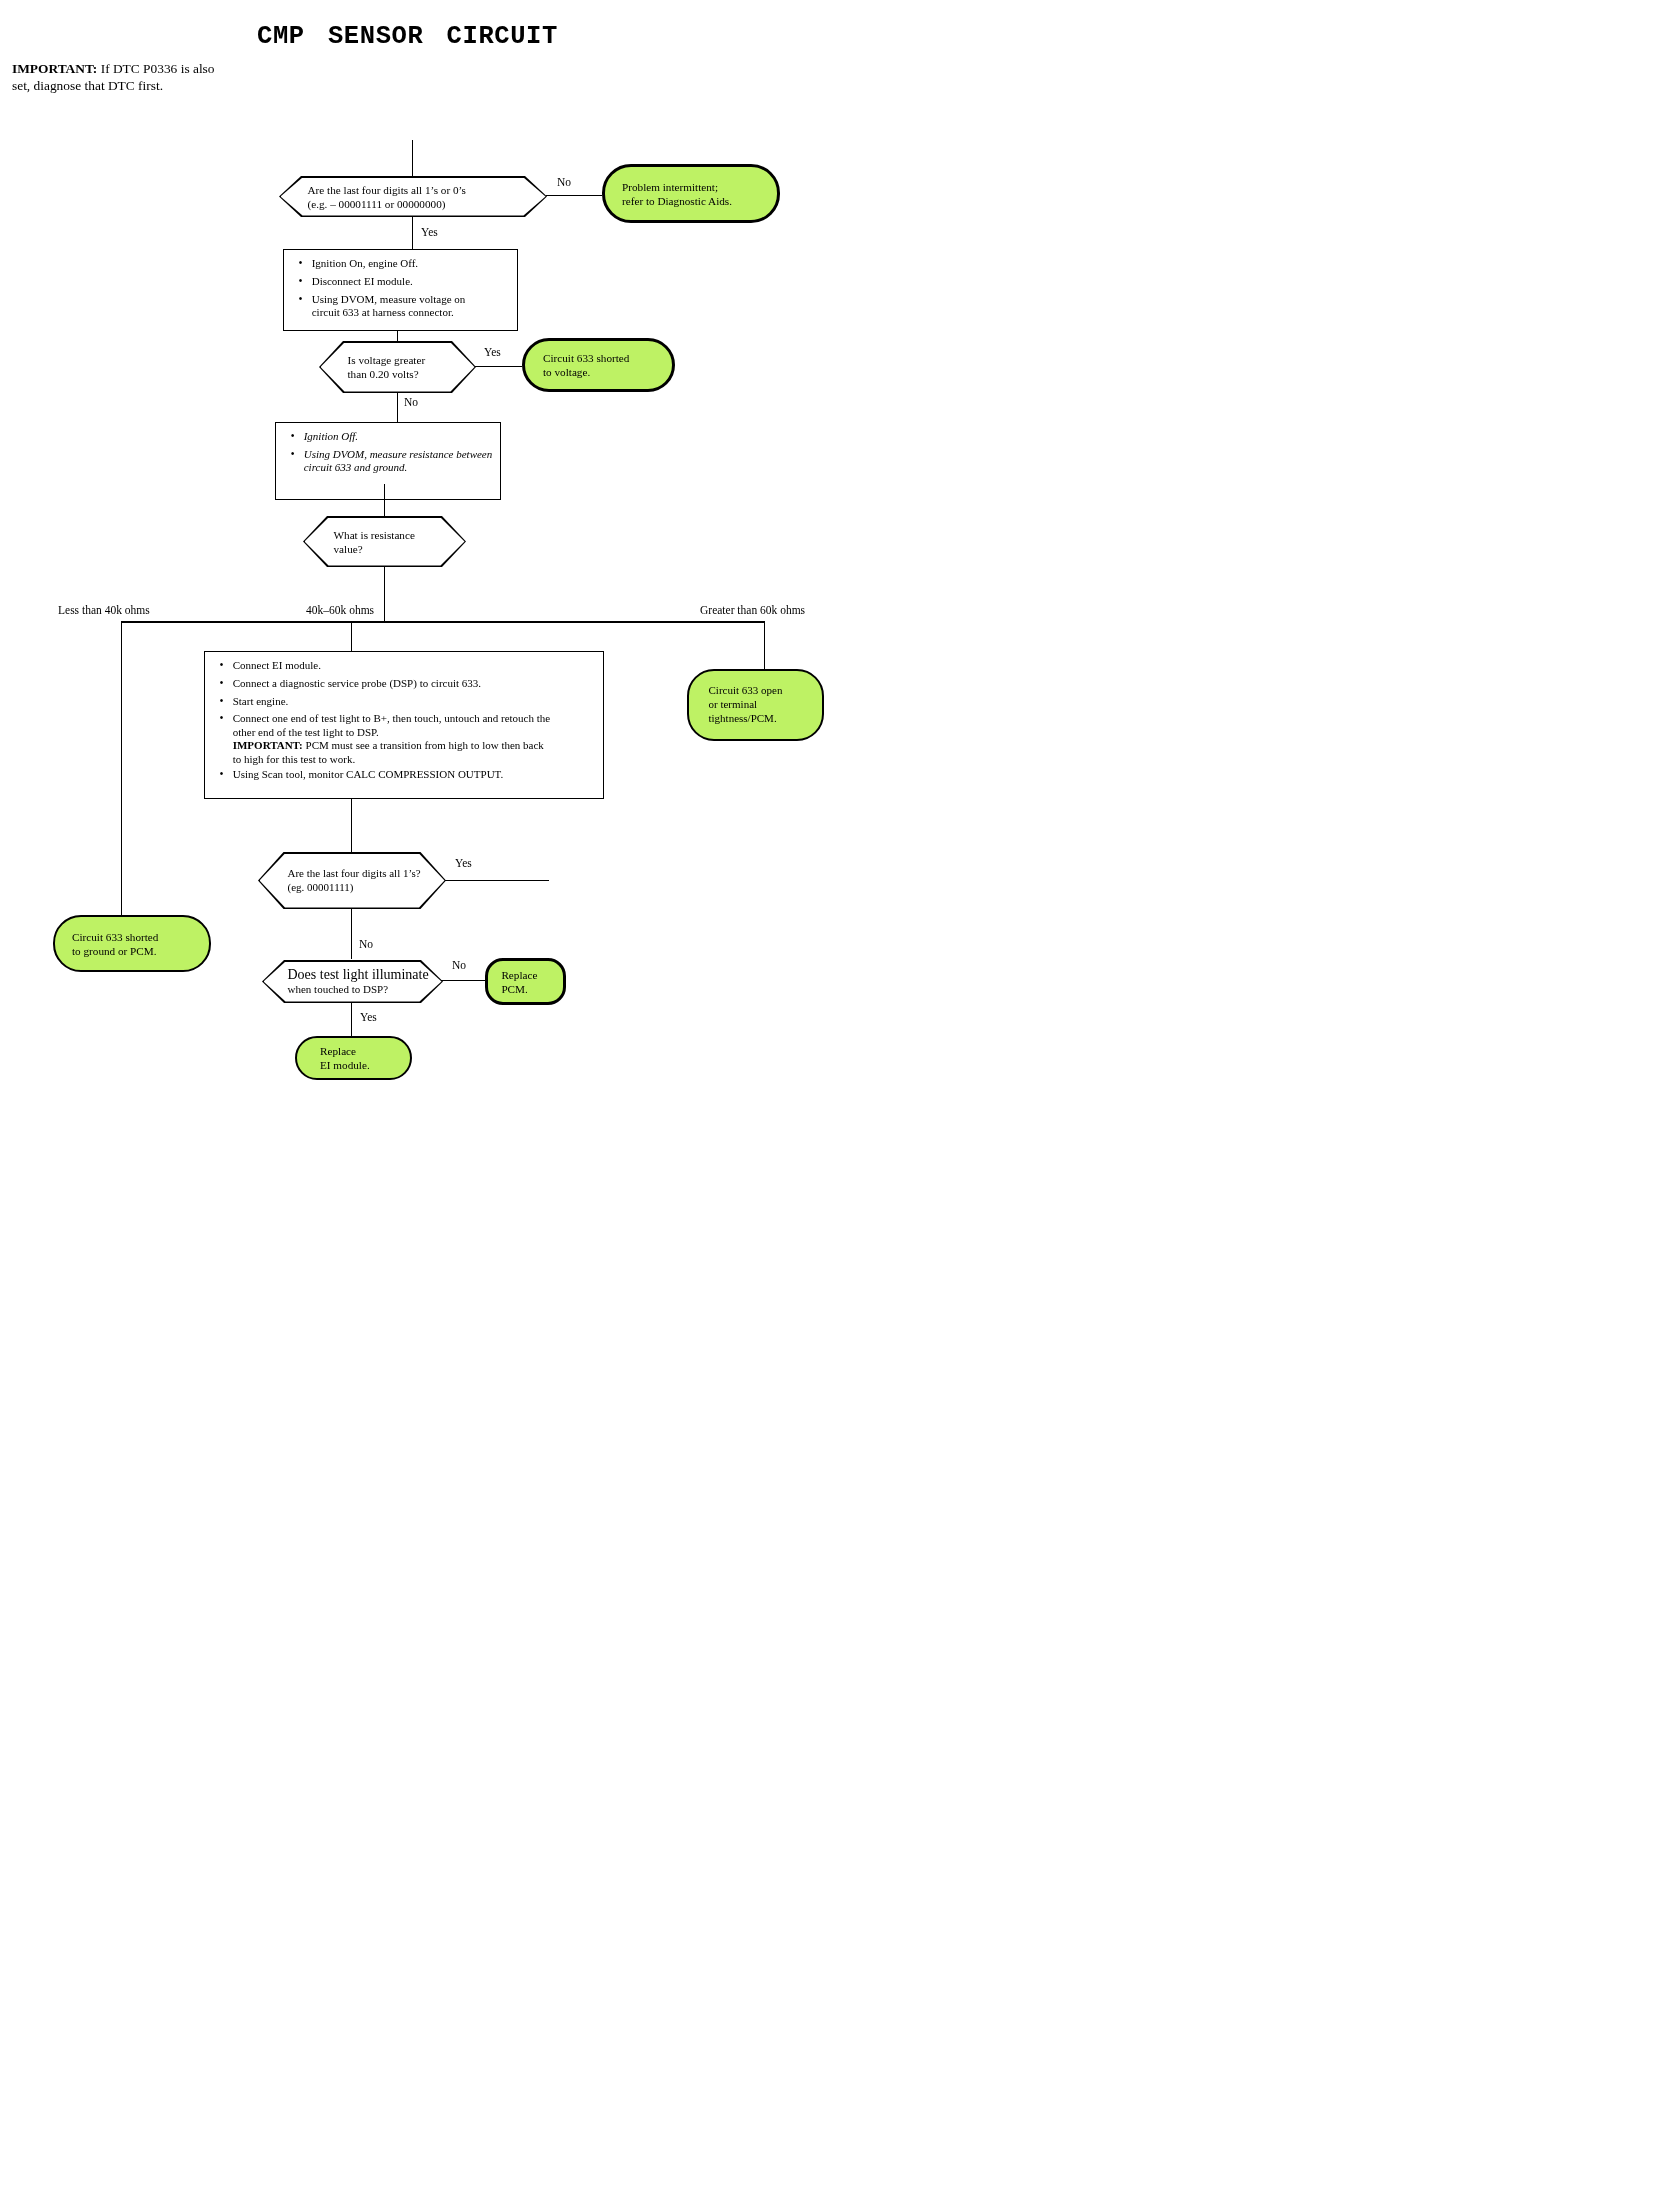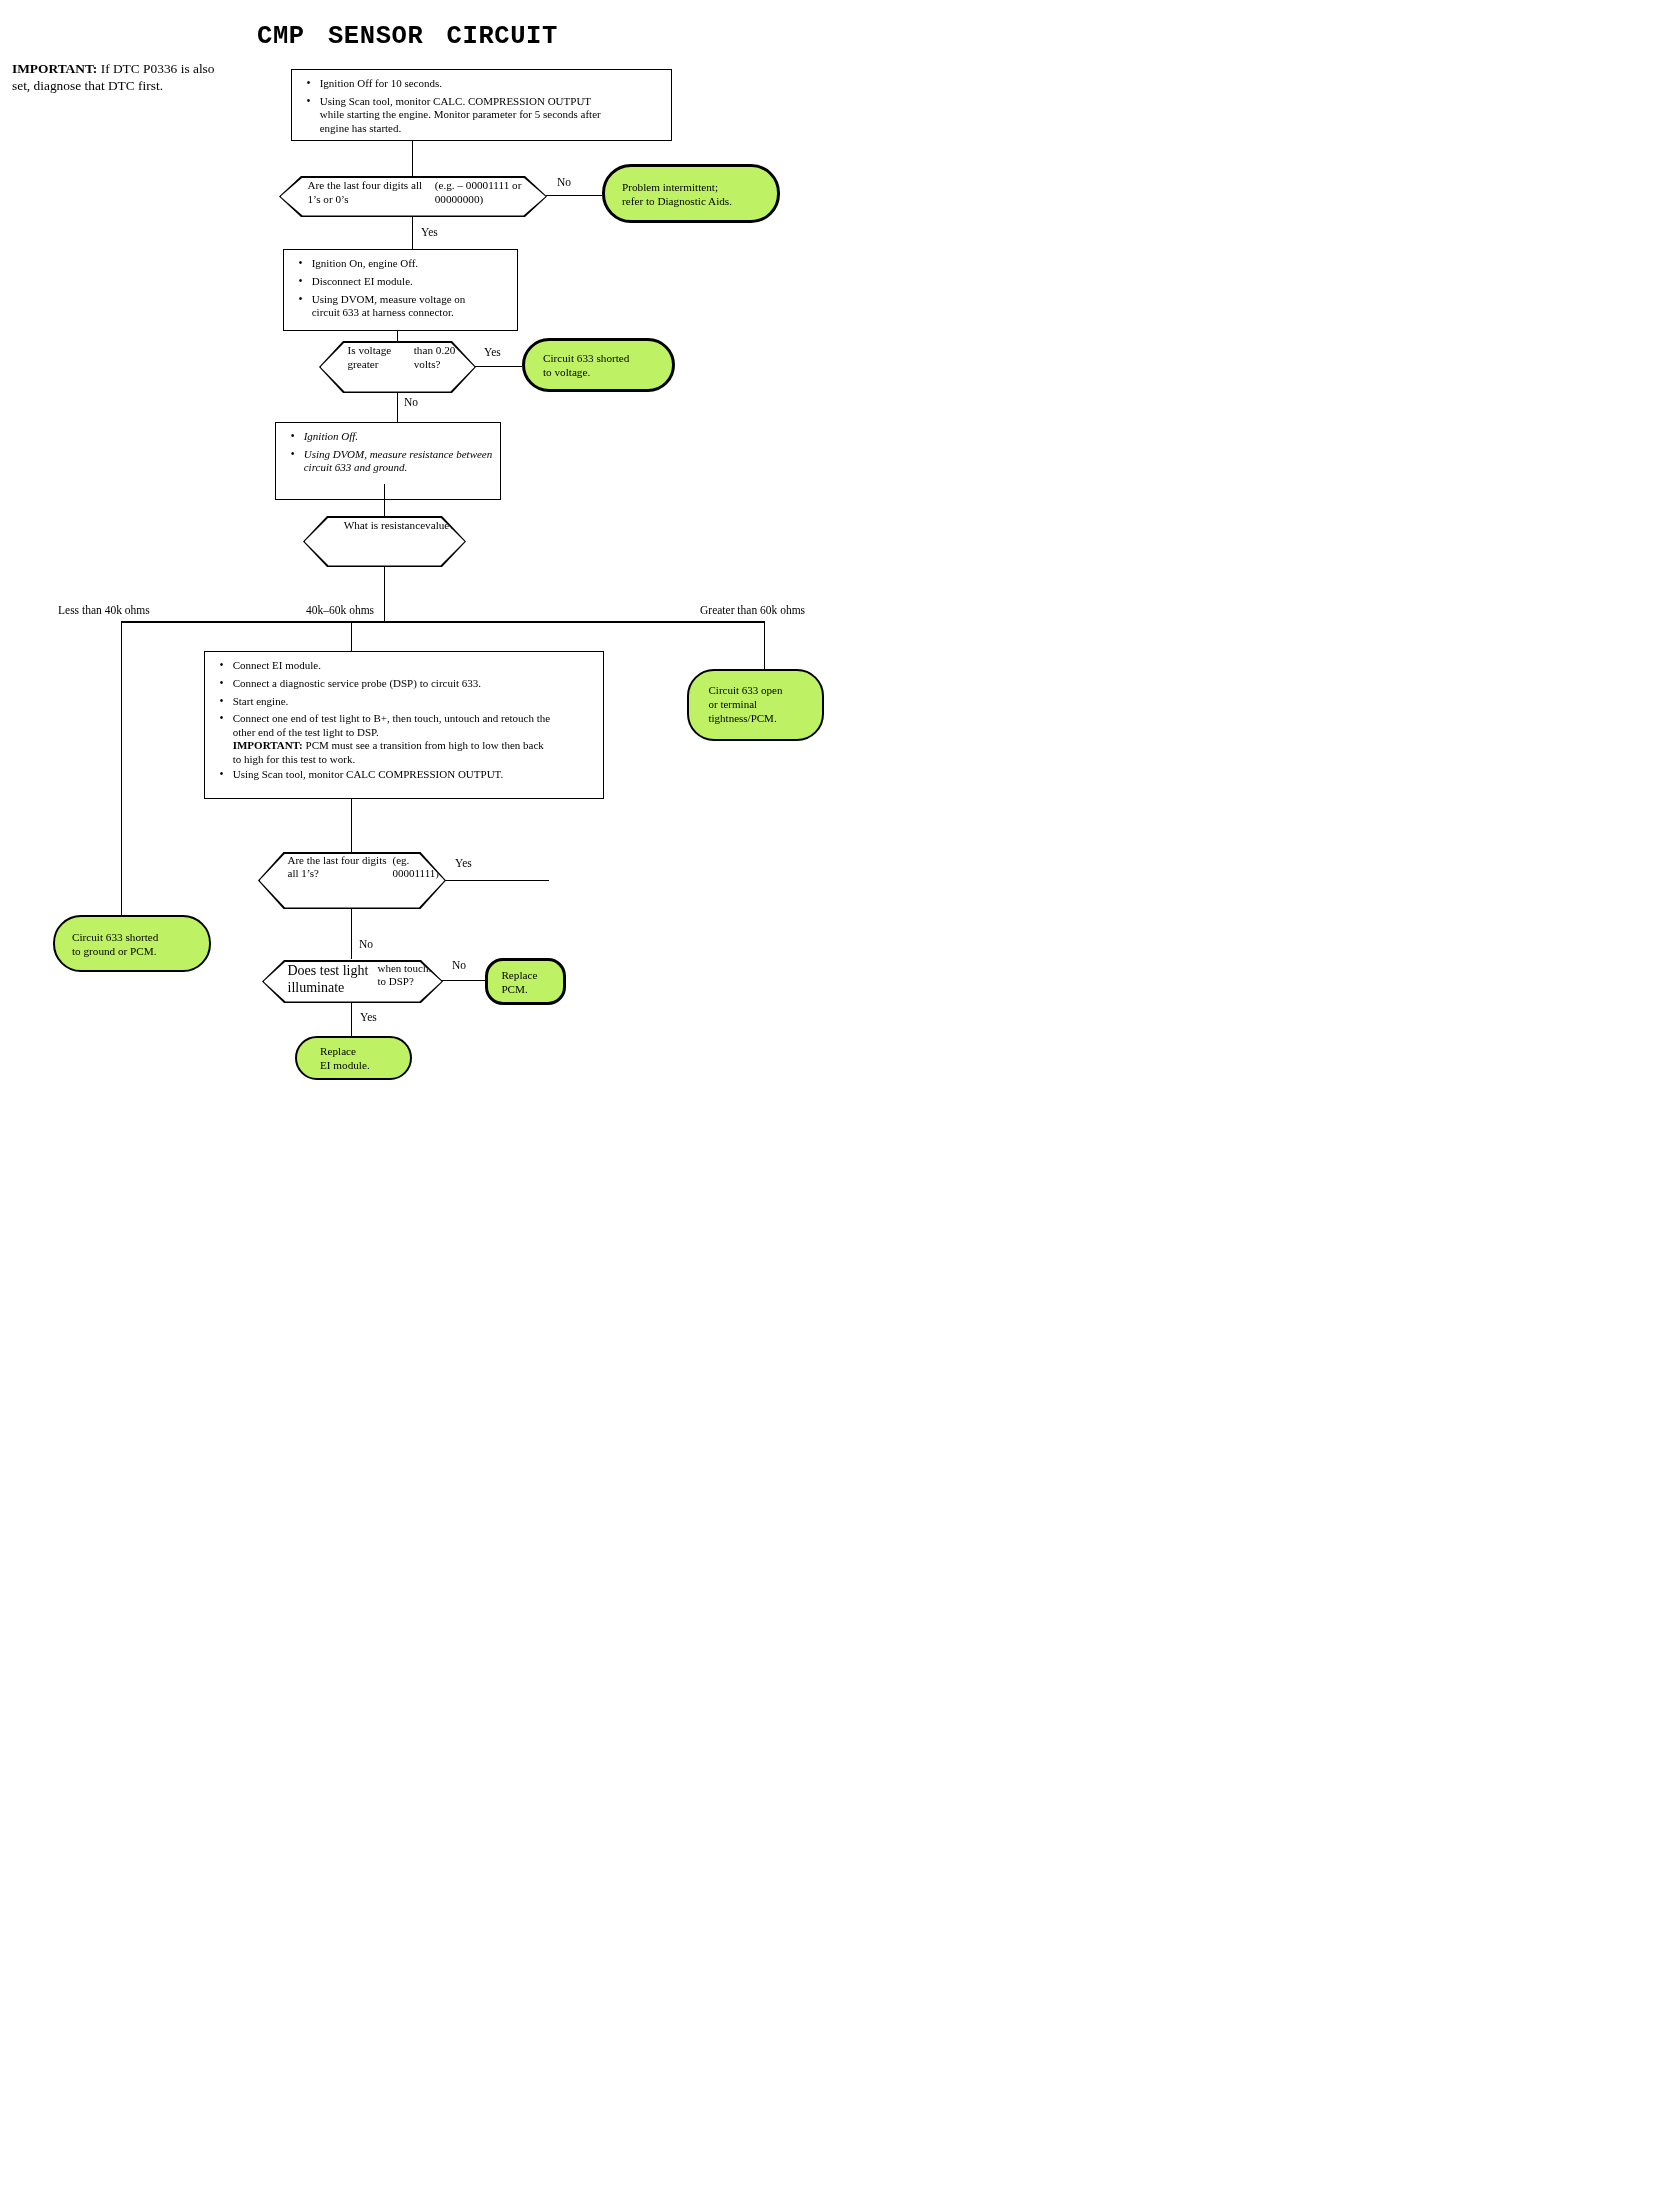--- a/index.html
+++ b/index.html
@@ -13,21 +13,21 @@
   .box{position:absolute;border:1.8px solid #000;background:#fff;box-sizing:border-box;
        padding:7.3px 7.3px 3.6px 9.7px;}
   .bi{position:relative;padding-left:18px;margin-bottom:4.3px;font-size:11px;line-height:1.22;}
   .bi::before{content:"\2022";position:absolute;left:4.9px;top:-1.2px;font-size:11.5px;}
   .cont{padding-left:18px;font-size:11px;line-height:1.22;margin-bottom:2px;}
   .cont b{font-weight:bold;}
   .hex{position:absolute;}
   .hex-outer{position:absolute;inset:0;background:#000;
     clip-path:polygon(0 50%, var(--tip) 0, calc(100% - var(--tip)) 0, 100% 50%,
                       calc(100% - var(--tip)) 100%, var(--tip) 100%);}
-  .hex-inner{position:absolute;inset:1.5px;background:#fff;display:flex;
+  .hex-inner{position:absolute;inset:1.5px;background:#fff;display:flex;flex-direction:column;
     justify-content:center;box-sizing:border-box;
     clip-path:polygon(0 50%, var(--tip) 0, calc(100% - var(--tip)) 0, 100% 50%,
                       calc(100% - var(--tip)) 100%, var(--tip) 100%);}
   .hex .ln{font-size:11.2px;line-height:1.25;}
   .stadium{position:absolute;border:2.4px solid #000;background:#bef264;box-sizing:border-box;
     display:flex;flex-direction:column;justify-content:center;font-size:11.2px;line-height:1.25;}
   .thick{border-width:3px;}
   .vline,.hline{position:absolute;background:#000;}
   .elabel{position:absolute;font-size:11.5px;}
   .blabel{position:absolute;font-size:11.5px;white-space:nowrap;}
@@ -37,24 +37,20 @@
 </head>
 <body>
 
 <div class="page">
 
   <div class="title">CMP SENSOR CIRCUIT</div>
 
   <div class="note"><b>IMPORTANT:</b>
     <span>If DTC P0336 is also set, diagnose that DTC first.</span></div>
 
-  <div class="box" style="left:291px;top:69px;width:381px;height:72px;padding-right:57px;">
-    <div class="bi">Ignition Off for 10 seconds.</div>
-    <div class="bi">Using Scan tool, monitor CALC. COMPRESSION OUTPUT while starting the engine. Monitor parameter for 5 seconds after engine has started.</div>
-  </div>
 
   <div class="vline" style="left:412px;top:140px;width:1.2px;height:36px;"></div>
 
   <div class="hex" style="left:279px;top:176px;width:268px;height:41px;--tip:22px;">
     <div class="hex-outer"></div>
     <div class="hex-inner" style="padding-left:27px;">
       <div class="ln">Are the last four digits all 1’s or 0’s</div>
       <div class="ln">(e.g. – 00001111 or 00000000)</div>
     </div>
   </div>

